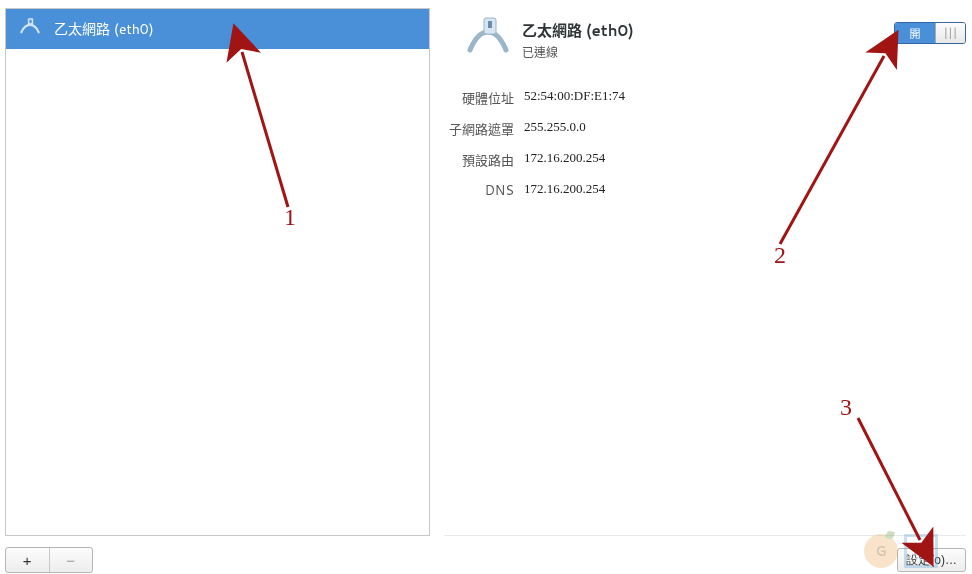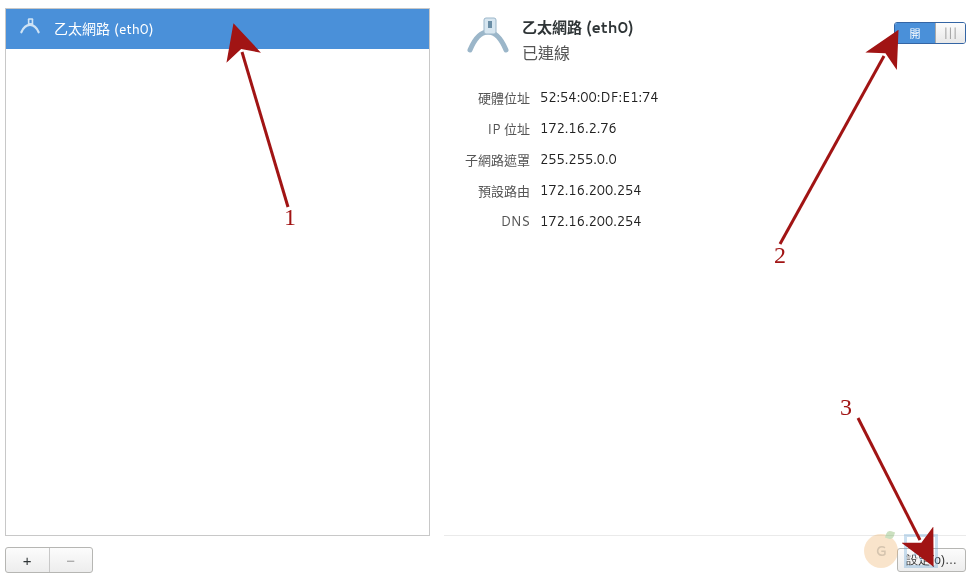--- a/index.html
+++ b/index.html
@@ -82,21 +82,21 @@
     align-items: center;
     gap: 10px;
     padding: 8px 6px 8px 20px;
   }
   .details-header .big-icon {
     width: 48px; height: 48px;
     display:flex; align-items:center; justify-content:center;
   }
   .details-header-text { display:flex; flex-direction:column; gap:2px;}
   .details-title { font-weight: bold; font-size: 15px; }
-  .details-status { font-size: 16px; color: #555; }
+  .details-status { font-size: 12px; color: #555; }
 
   .toggle {
     position: absolute;
     right: 0px;
     top: 14px;
     width: 72px;
     height: 22px;
     border: 1px solid #3465a4;
     border-radius: 3px;
     display: flex;
@@ -110,25 +110,25 @@
   }
   .toggle .knob {
     width: 30px; background: linear-gradient(#fcfcfc,#e8e8e8);
     border-left:1px solid #aaa;
     display:flex; align-items:center; justify-content:center;
     color:#999;
   }
 
   .info-table {
     margin-top: 10px;
-    margin-left: 16px;
+    margin-left: 0px;
   }
   .info-row { display:flex; gap:10px; padding: 6px 0; font-size: 13px; }
   .info-label { width: 70px; text-align: right; color:#555; }
-  .info-value { color:#222; }
+  .info-value { color:#222;font-family:Liberation Serif, serif; }
 
   .settings-btn {
     position: absolute;
     right: 6px;
     bottom: 2px;
     height: 24px;
     padding: 0 8px;
     border: 1px solid #b6b6b3;
     border-radius: 3px;
     background: linear-gradient(#fcfcfc,#ededed);
@@ -206,24 +206,20 @@
       <div class="knob">|||</div>
     </div>
   </div>
 
   <div class="info-table">
     <div class="info-row">
       <span class="info-label">硬體位址</span>
       <span class="info-value">52:54:00:DF:E1:74</span>
     </div>
     <div class="info-row">
-      <span class="info-label">IP 位址</span>
-      <span class="info-value">172.16.2.76</span>
-    </div>
-    <div class="info-row">
       <span class="info-label">子網路遮罩</span>
       <span class="info-value">255.255.0.0</span>
     </div>
     <div class="info-row">
       <span class="info-label">預設路由</span>
       <span class="info-value">172.16.200.254</span>
     </div>
     <div class="info-row">
       <span class="info-label">DNS</span>
       <span class="info-value">172.16.200.254</span>

